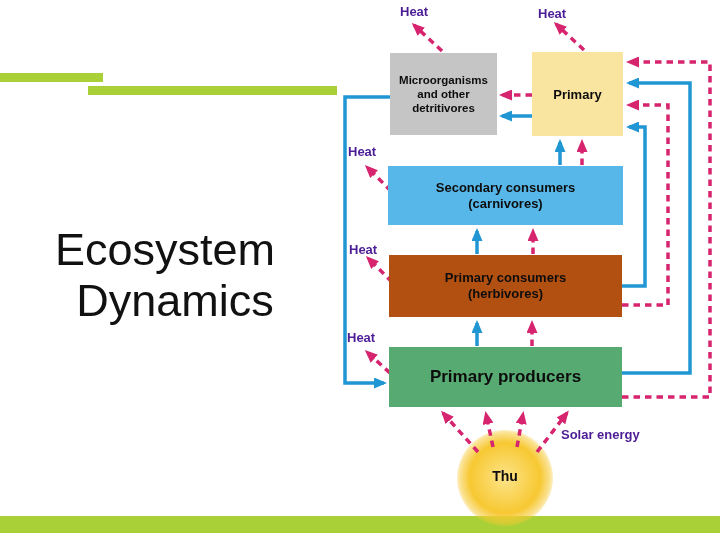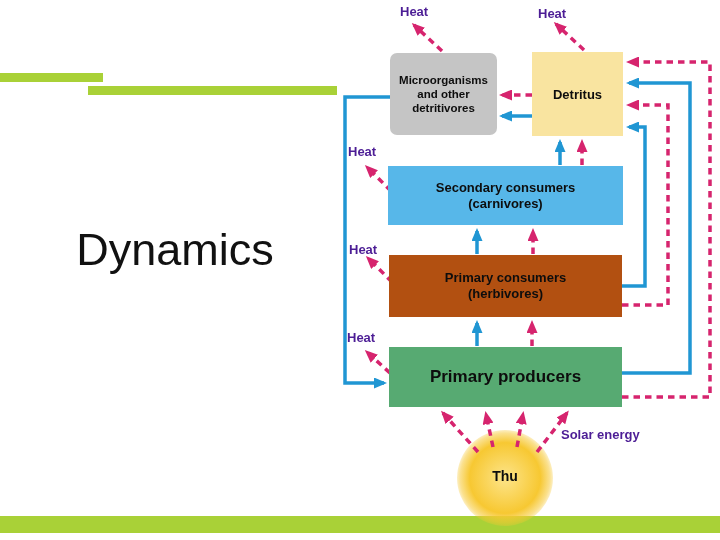--- a/index.html
+++ b/index.html
@@ -28,21 +28,21 @@
   .lp{stroke:var(--flow-pink); stroke-width:3.5; fill:none; stroke-dasharray:6.5 5;}
   .mb{fill:var(--flow-blue);}
   .mp{fill:var(--flow-pink);}
 
   .box{
     position:absolute; z-index:3; display:flex; flex-direction:column;
     align-items:center; justify-content:center; text-align:center;
     font-weight:bold; color:#0d0d0d;
   }
   .box span{display:block;}
-  .box-micro{left:390px; top:53px; width:107px; height:82px; background:var(--box-gray); font-size:11.5px; line-height:14px;border-radius:7px;}
+  .box-micro{left:390px; top:53px; width:107px; height:82px; background:var(--box-gray); font-size:11.5px; line-height:14px;}
   .box-detritus{left:532px; top:52px; width:91px; height:84px; background:var(--box-yellow); font-size:13px;}
   .box-secondary{left:388px; top:166px; width:235px; height:59px; background:var(--box-lightblue); font-size:13px; line-height:16px;}
   .box-primcons{left:389px; top:255px; width:233px; height:62px; background:var(--box-brown); font-size:13px; line-height:16px;}
   .box-producers{left:389px; top:347px; width:233px; height:60px; background:var(--box-green); font-size:17px;}
 
   .flabel{position:absolute; z-index:4; font-weight:bold; font-size:13px; color:#4c1d95; white-space:nowrap;}
   .heat-1{left:400px; top:4px;}
   .heat-2{left:538px; top:6px;}
   .heat-3{left:348px; top:144px;}
   .heat-4{left:349px; top:242px;}
@@ -63,20 +63,21 @@
 </head>
 <body>
 
 <div class="slide">
 
   <div class="bar bar-a"></div>
   <div class="bar bar-b"></div>
   <div class="bar bar-bottom"></div>
 
   <div class="slide-title">
+    <div class="line1">Ecosystem</div>
     <div class="line2">Dynamics</div>
   </div>
 
   <div class="sun"></div>
 
   <svg class="dgm-svg" width="720" height="540" viewBox="0 0 720 540">
     <defs>
       <marker id="ab" markerUnits="userSpaceOnUse" markerWidth="13" markerHeight="11" refX="10" refY="5.5" orient="auto">
         <path class="mb" d="M0,0 L13,5.5 L0,11 Z"></path>
       </marker>
@@ -114,21 +115,21 @@
     </g>
   </svg>
 
   <div class="box box-micro">
     <span>Microorganisms</span>
     <span>and other</span>
     <span>detritivores</span>
   </div>
 
   <div class="box box-detritus">
-    <span>Detritus</span>
+    <span>Primary</span>
   </div>
 
   <div class="box box-primcons">
     <span>Primary consumers</span>
     <span>(herbivores)</span>
   </div>
 
   <div class="box box-secondary">
     <span>Secondary consumers</span>
     <span>(carnivores)</span>

